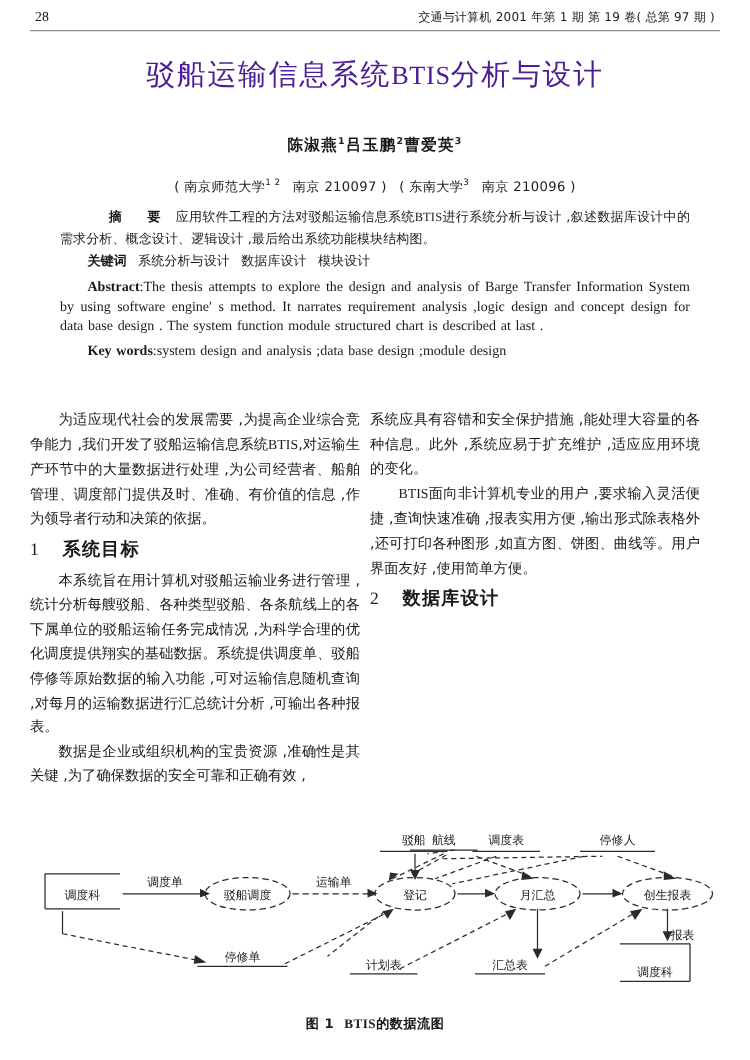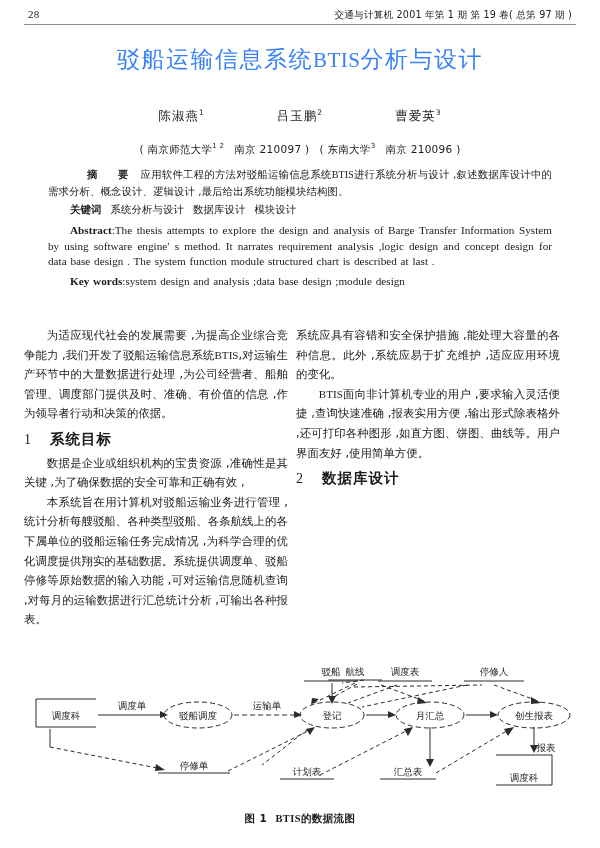--- a/index.html
+++ b/index.html
@@ -58,39 +58,39 @@
   .title {
     position: absolute;
     top: 44px;
     left: 0;
     width: 600px;
     text-align: center;
     font-family: "DejaVu Sans", sans-serif;
     font-size: 23px;
     font-weight: 400;
     letter-spacing: 1.5px;
-    color: #3b82f6;
+    color: #4c1d95;
   }
   .title .lat {
     font-family: "Liberation Serif", serif;
     font-size: 21px;
     letter-spacing: 0.5px;
   }
 
   .authors {
     position: absolute;
     top: 108px;
     left: 0;
     width: 600px;
     display: flex;
     justify-content: center;
-    gap: 72px;
     font-family: "DejaVu Sans", sans-serif;
     font-size: 12.5px;
     letter-spacing: 1px;
+    font-weight: bold;
   }
   .authors sup { font-size: 7.5px; vertical-align: super; }
 
   .affil {
     position: absolute;
     top: 142px;
     left: 0;
     width: 600px;
     text-align: center;
     font-family: "DejaVu Sans", sans-serif;
@@ -262,22 +262,22 @@
   <div class="body-cols">
 
     <div class="col">
       <p><span>为适应现代社会的发展需要 ,为提高企业综合竞争能力 ,我们开发了驳船运输信息系统</span><span class="lat">BTIS</span><span>,对运输生产环节中的大量数据进行处理 ,为公司经营者、船舶管理、调度部门提供及时、准确、有价值的信息 ,作为领导者行动和决策的依据。</span></p>
 
       <div class="sec-h">
         <span class="num">1</span>
           <span>系统目标</span>
       </div>
 
+      <p><span>本系统旨在用计算机对驳船运输业务进行管理 ,统计分析每艘驳船、各种类型驳船、各条航线上的各下属单位的驳船运输任务完成情况 ,为科学合理的优化调度提供翔实的基础数据。系统提供调度单、驳船停修等原始数据的输入功能 ,可对运输信息随机查询 ,对每月的运输数据进行汇总统计分析 ,可输出各种报表。</span></p>
       <p><span>数据是企业或组织机构的宝贵资源 ,准确性是其关键 ,为了确保数据的安全可靠和正确有效 ,</span></p>
-      <p><span>本系统旨在用计算机对驳船运输业务进行管理 ,统计分析每艘驳船、各种类型驳船、各条航线上的各下属单位的驳船运输任务完成情况 ,为科学合理的优化调度提供翔实的基础数据。系统提供调度单、驳船停修等原始数据的输入功能 ,可对运输信息随机查询 ,对每月的运输数据进行汇总统计分析 ,可输出各种报表。</span></p>
     </div>
 
     <div class="col">
       <p class="noind"><span>系统应具有容错和安全保护措施 ,能处理大容量的各种信息。此外 ,系统应易于扩充维护 ,适应应用环境的变化。</span></p>
       <p><span></span><span class="lat">BTIS</span><span>面向非计算机专业的用户 ,要求输入灵活便捷 ,查询快速准确 ,报表实用方便 ,输出形式除表格外 ,还可打印各种图形 ,如直方图、饼图、曲线等。用户界面友好 ,使用简单方便。</span></p>
 
       <div class="sec-h">
         <span class="num">2</span>
           <span>数据库设计</span>
       </div>

